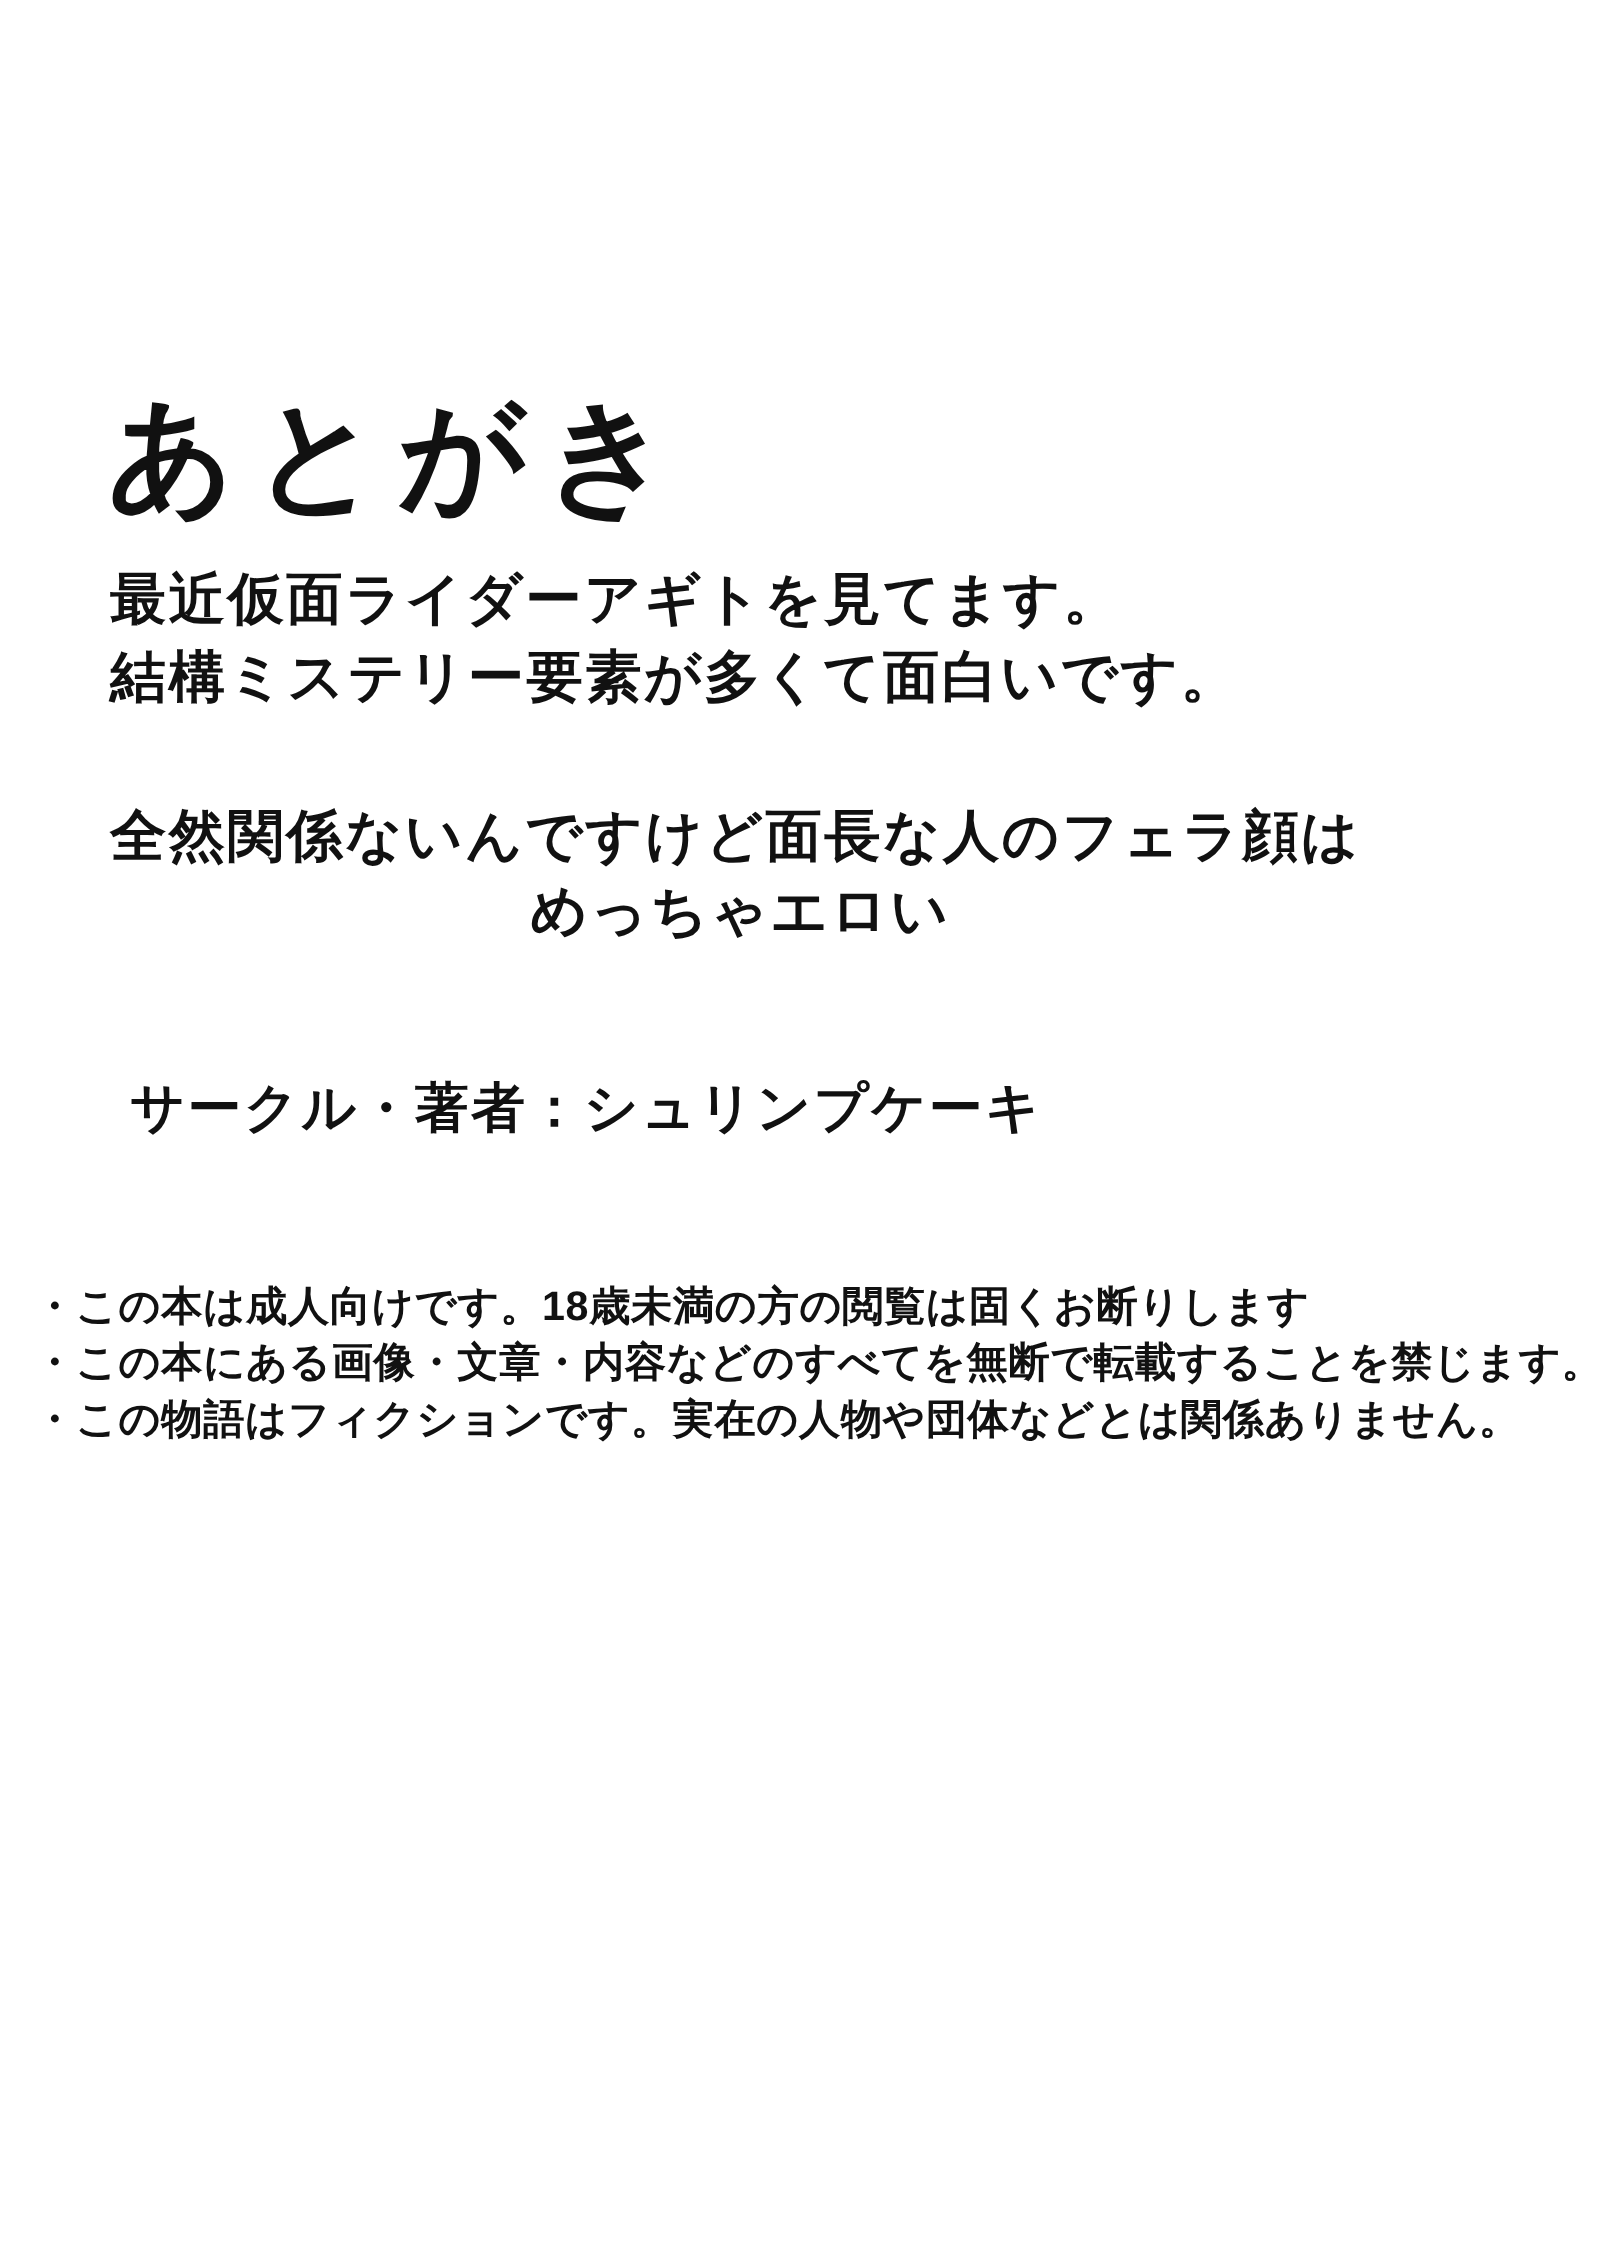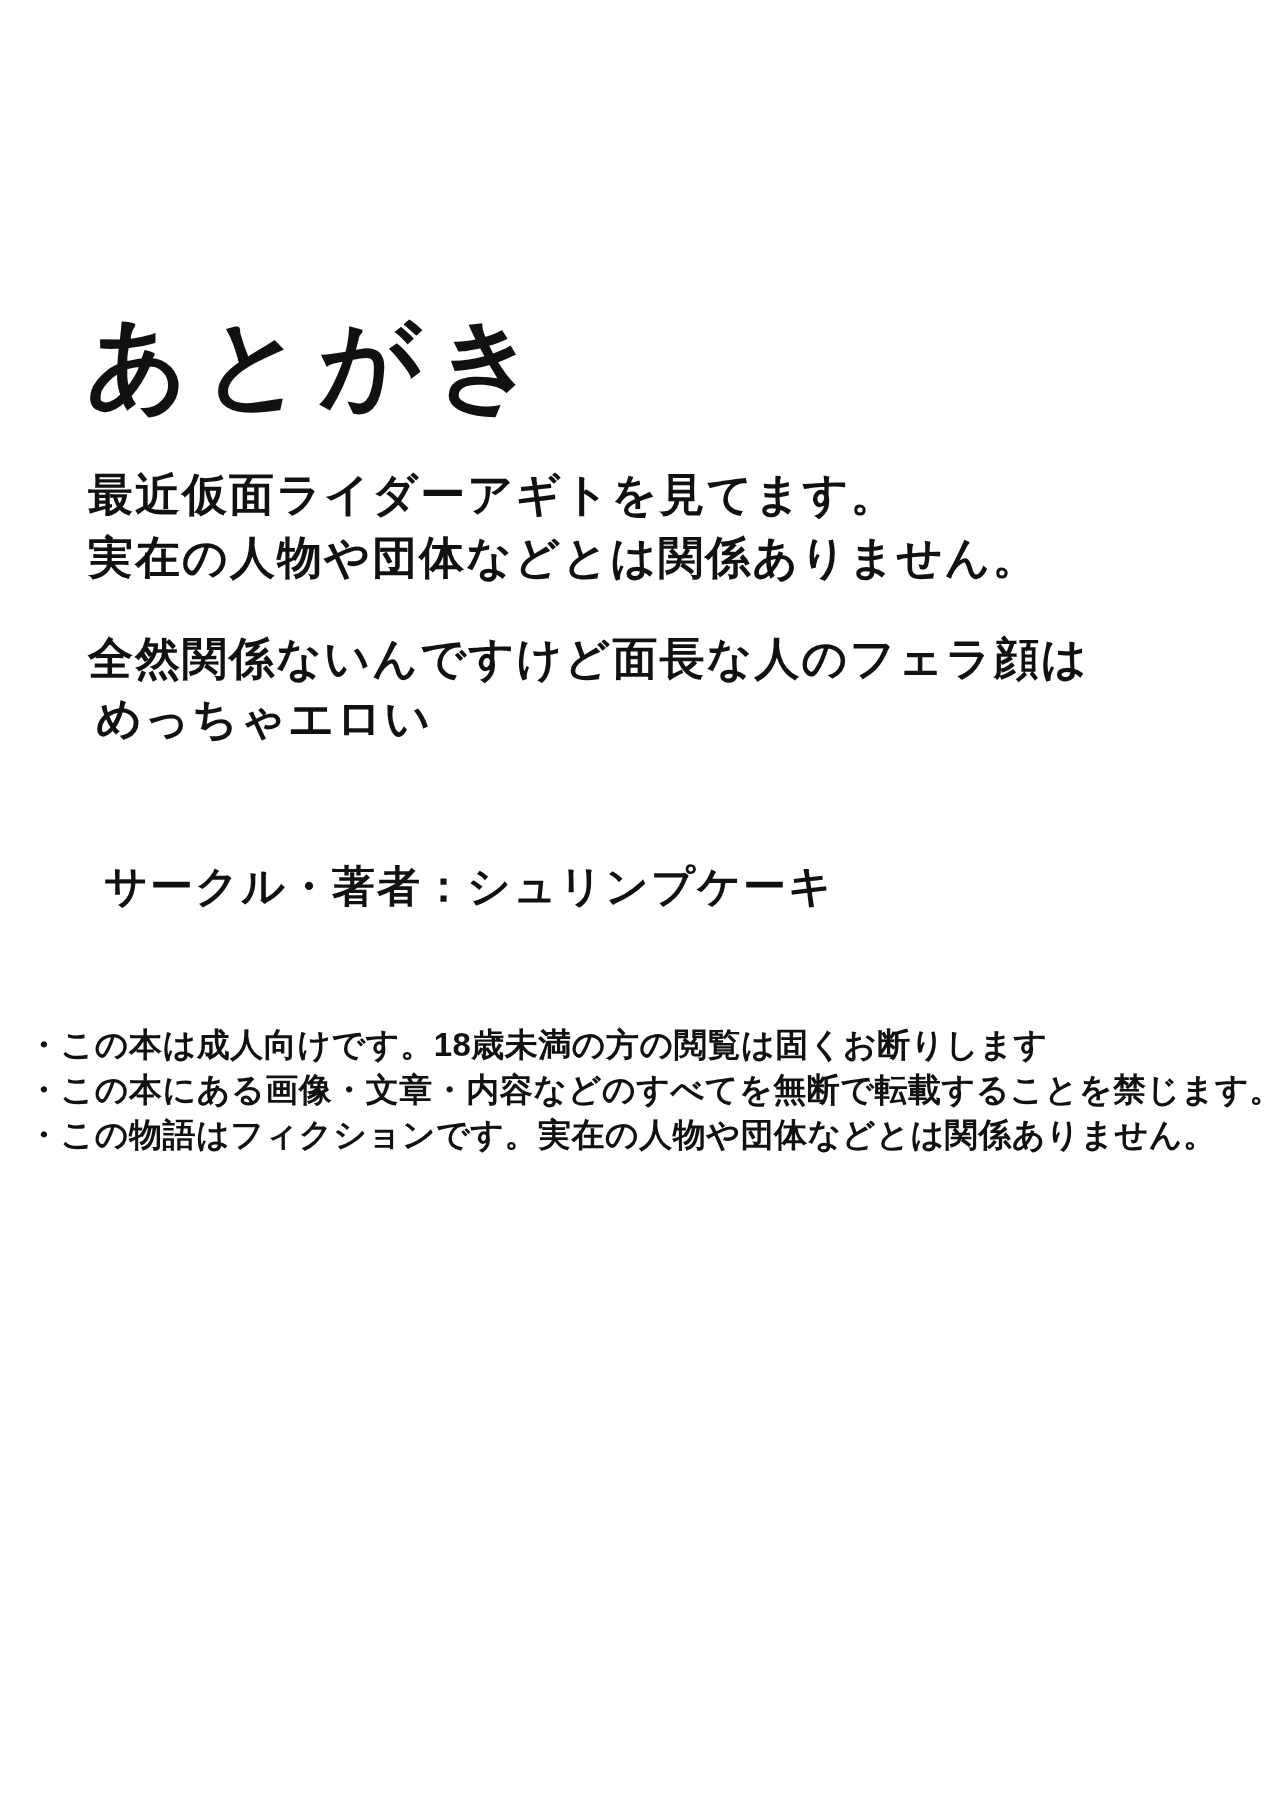--- a/index.html
+++ b/index.html
@@ -32,24 +32,23 @@
     white-space: nowrap;
   }
   .para {
     position: absolute;
     left: 88px;
     font-size: 45px;
     font-weight: 600;
     line-height: 63px;
     letter-spacing: 2px;
     white-space: nowrap;
-    margin-top: 16px;
   }
   .para-1 { top: 448px; }
-  .para-2 { top: 612px; }
+  .para-2 { top: 638px; text-align: center; }
   .para-2 .para-line:nth-child(2) { margin-left: 8px; font-family: Liberation Mono, monospace; }
   .credit-line {
     position: absolute;
     left: 104px;
     top: 858px;
     font-size: 43px;
     font-weight: 700;
     letter-spacing: 2px;
     white-space: nowrap;
     text-align: right;
@@ -67,21 +66,21 @@
 </style>
 </head>
 <body>
 
 <div class="page">
 
   <h1 class="afterword-title serif-jp">あとがき</h1>
 
   <div class="para para-1 serif-jp">
     <div class="para-line">最近仮面ライダーアギトを見てます。</div>
-    <div class="para-line">実在の人物や団体などとは関係ありません。</div>
+    <div class="para-line">結構ミステリー要素が多くて面白いです。</div>
   </div>
 
   <div class="para para-2 serif-jp">
     <div class="para-line">全然関係ないんですけど面長な人のフェラ顔は</div>
     <div class="para-line">めっちゃエロい</div>
   </div>
 
   <div class="credit-line serif-jp">サークル・著者：シュリンプケーキ</div>
 
   <div class="disclaimers sans-jp">

